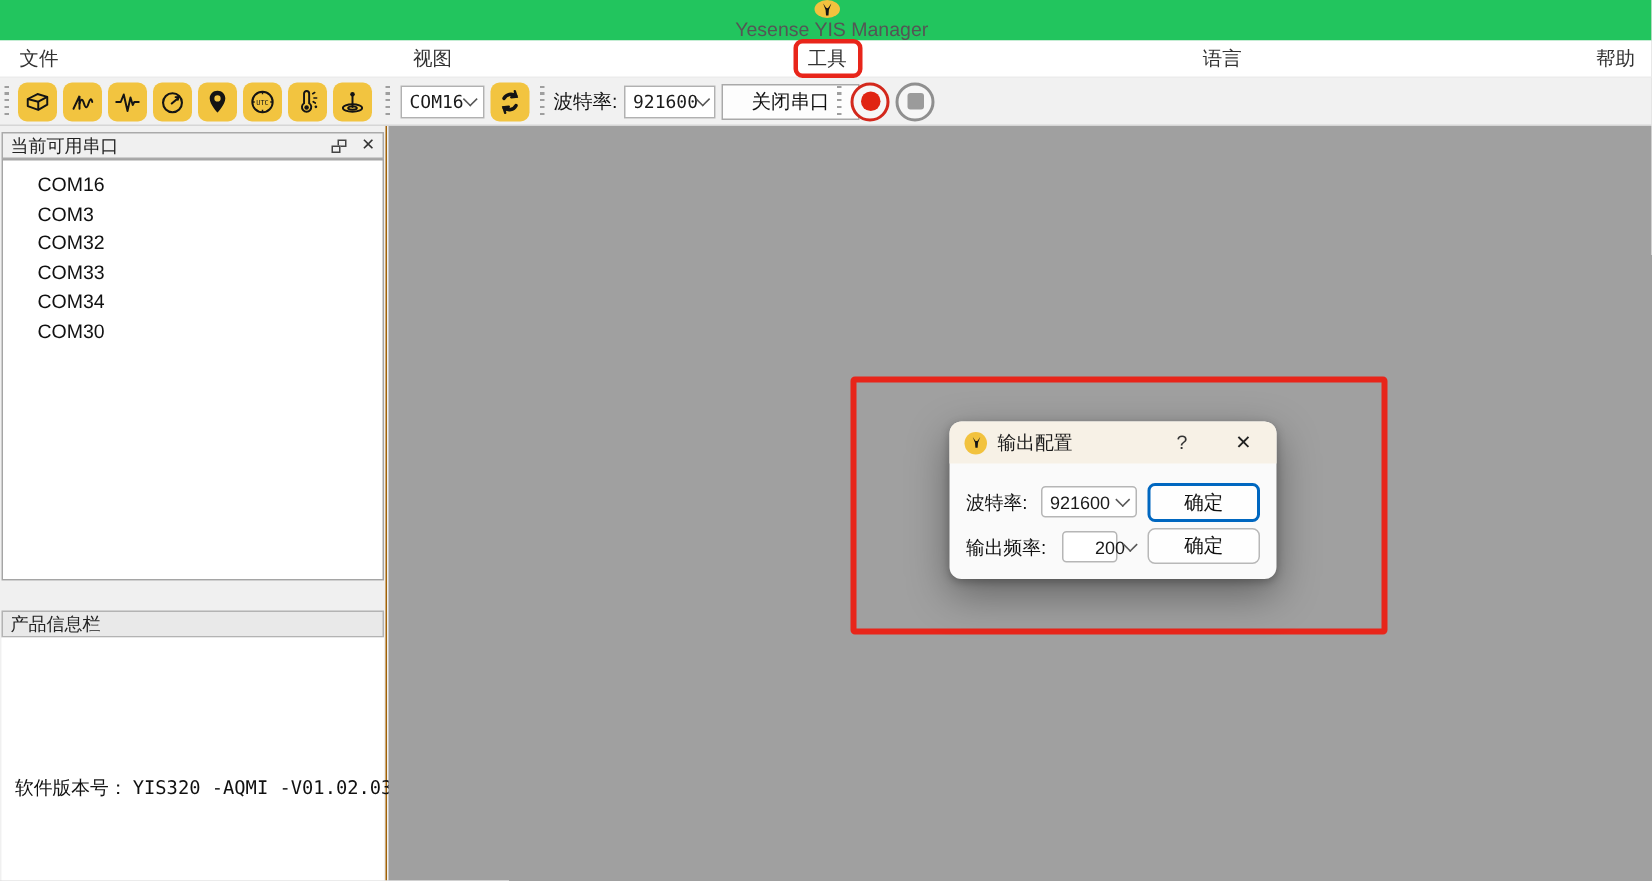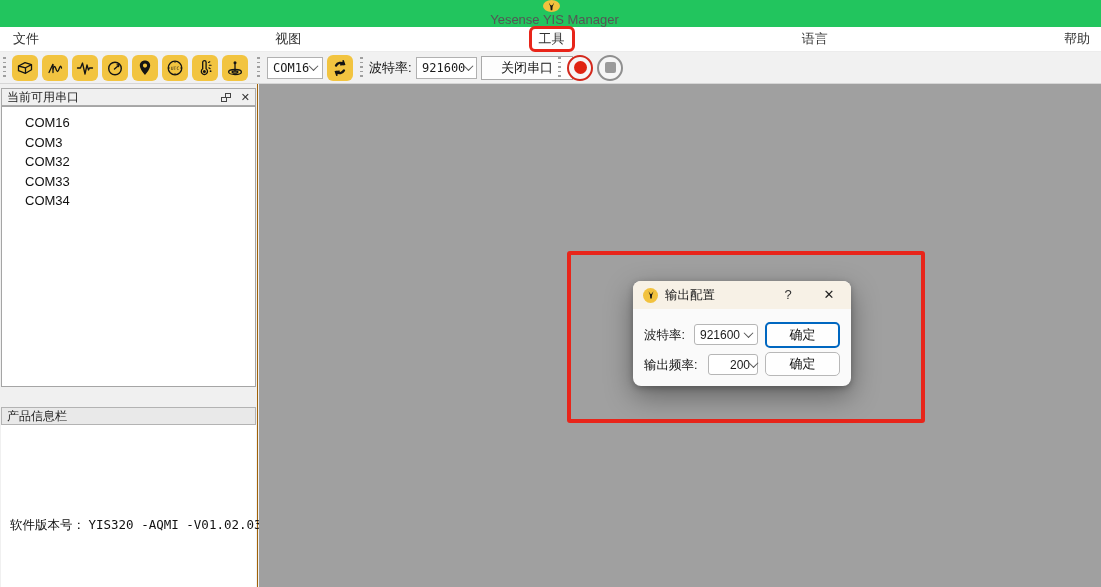--- a/index.html
+++ b/index.html
@@ -215,20 +215,21 @@
           <span class="fi-f"></span>
         </span>
       <span class="close-ico">✕</span>
     </div>
     <div class="port-list">
       <div class="port-item">COM16</div>
       <div class="port-item">COM3</div>
       <div class="port-item">COM32</div>
       <div class="port-item">COM33</div>
       <div class="port-item">COM34</div>
+      <div class="port-item">COM30</div>
     </div>
 
     <div class="info-header">
       <span>产品信息栏</span>
     </div>
     <div class="info-content">
       <div class="info-line" style="top:92px">
         <span>软件版本号：</span>
         <span class="mono">YIS320 -AQMI -V01.02.03;</span>
       </div>
@@ -252,20 +253,20 @@
     <span class="dlg-close">✕</span>
 
     <span class="dlg-label" style="left:11px; top:46px;">波特率:</span>
     <div class="dlg-combo" style="left:61px; top:43px; width:64px;">
       <span>921600</span>
       <span class="chev"></span>
     </div>
     <button class="dlg-btn primary" style="left:132px; top:41px; width:75px; height:26px;">确定</button>
 
     <span class="dlg-label" style="left:11px; top:76px;">输出频率:</span>
-    <div class="dlg-combo" style="left:75px; top:73px; width:50px;padding-left:21px;">
+    <div class="dlg-combo" style="left:75px; top:73px; width:37px;padding-left:21px;">
       <span>200</span>
       <span class="chev"></span>
     </div>
     <button class="dlg-btn" style="left:132px; top:71px; width:75px; height:24px;">确定</button>
   </div>
 
 </div>
 
 </body></html>

